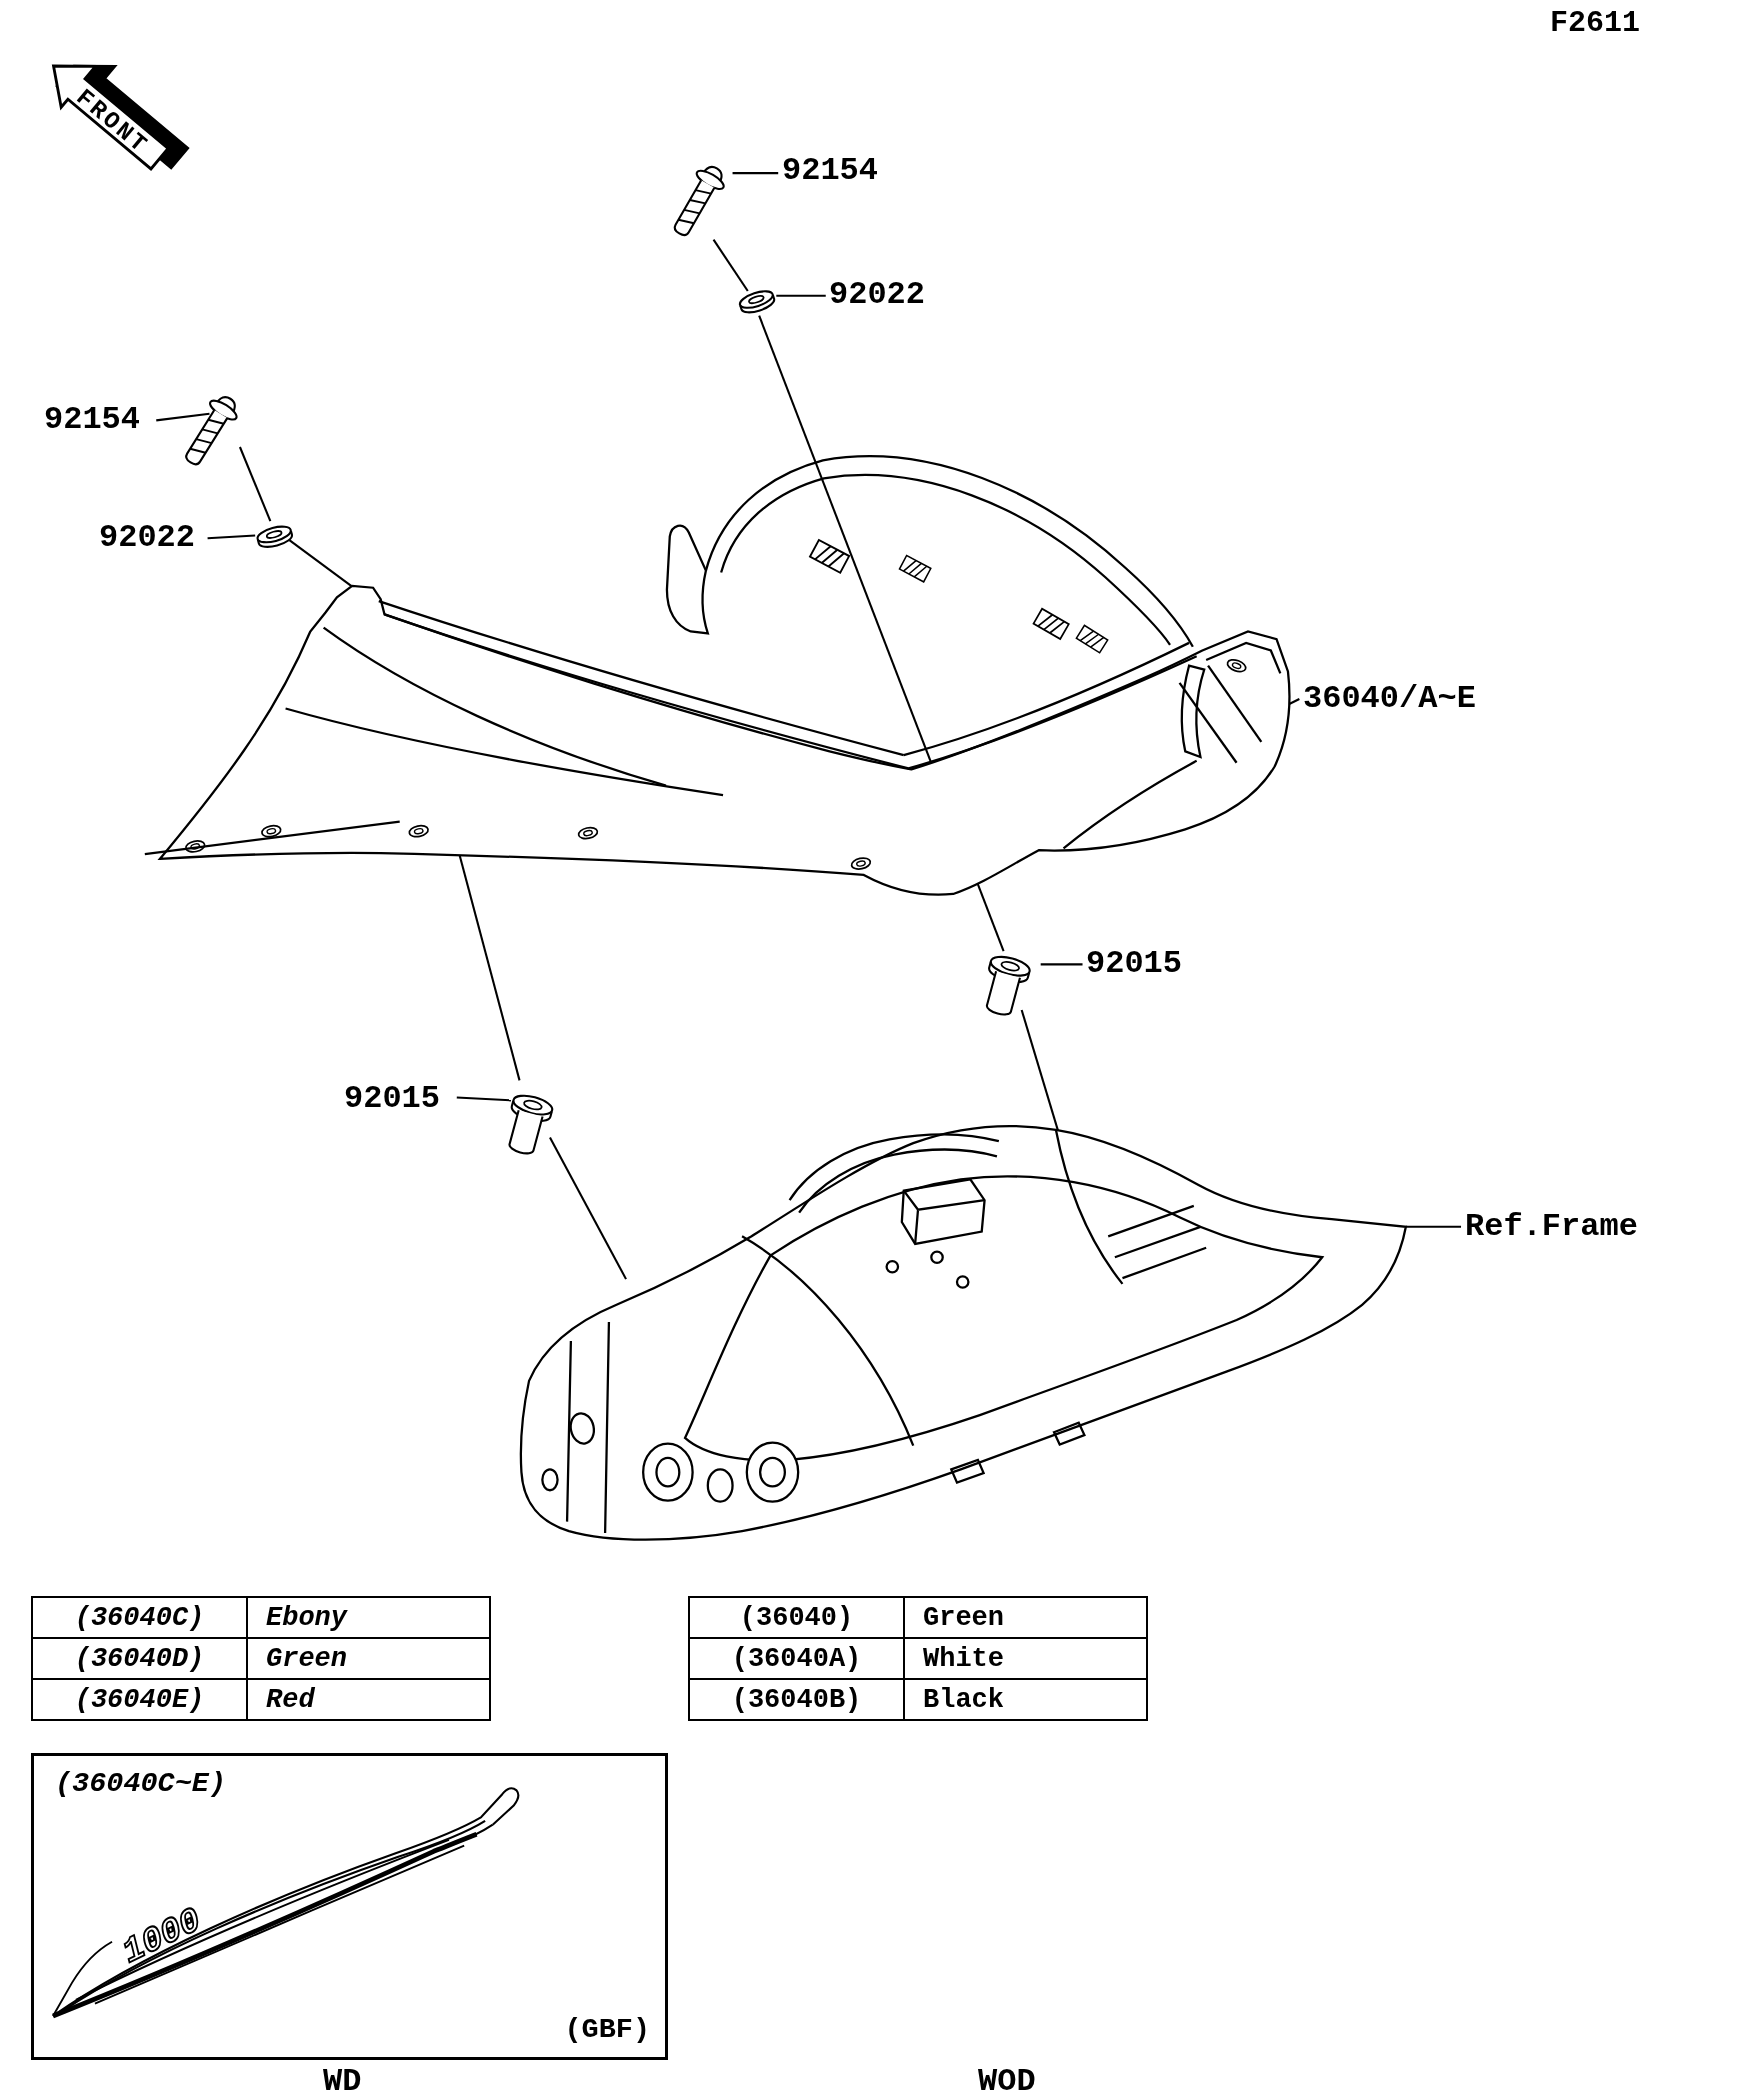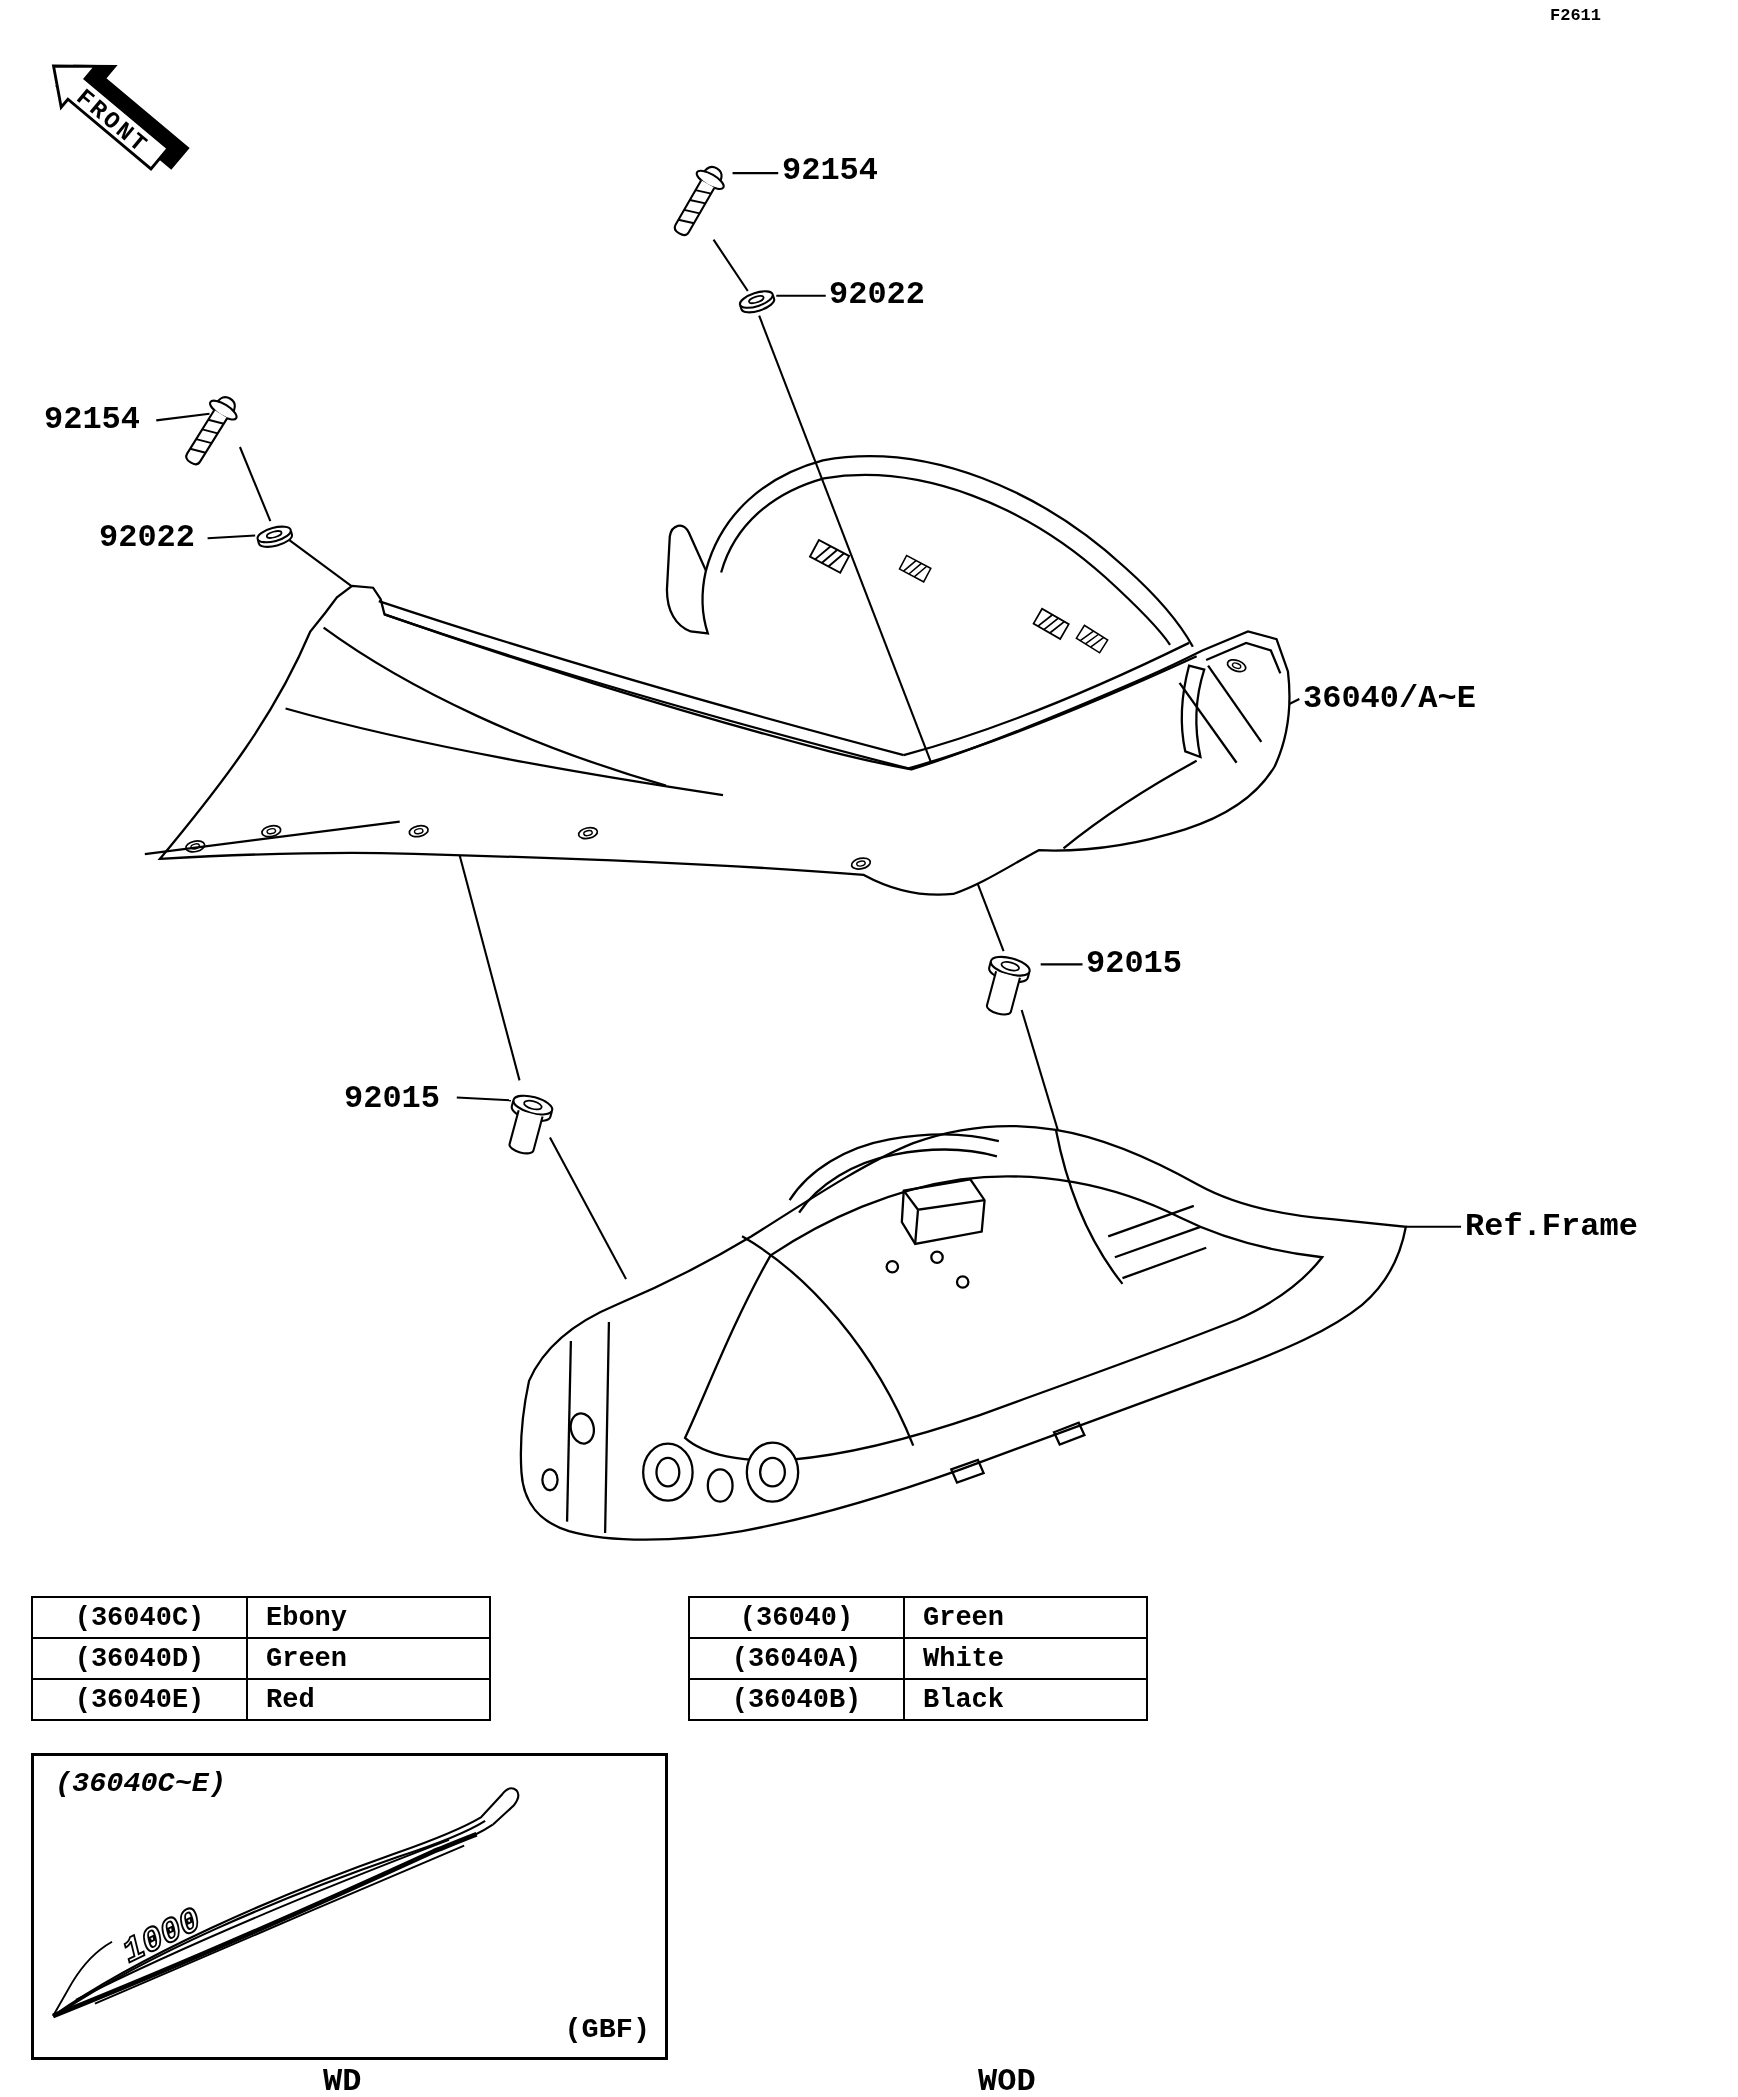--- a/index.html
+++ b/index.html
@@ -2,21 +2,21 @@
 <html style="font-size:15px"><head>
 <meta charset="utf-8">
 <style>
   html,body{margin:0;padding:0;background:#fff;}
   .page{position:relative;width:1739px;height:2097px;background:#fff;overflow:hidden;
         font-family:"Liberation Mono","DejaVu Sans Mono",monospace;color:#000;}
   svg{display:block;}
   #art{position:absolute;left:0;top:0;}
   .lbl{position:absolute;font-weight:bold;font-size:32px;line-height:34px;white-space:nowrap;
        font-family:"Liberation Mono","DejaVu Sans Mono",monospace;}
-  .fig-code{position:absolute;left:1550px;top:5.7px;font-weight:bold;font-size:17px;text-align:right;}
+  .fig-code{position:absolute;left:1550px;top:5.7px;font-weight:bold;font-size:30px;text-align:right;}
   .ctable{position:absolute;border-collapse:collapse;table-layout:fixed;}
   .ctable td{border:2.9px solid #000;height:39px;font-weight:bold;font-size:27px;
              font-family:"Liberation Mono","DejaVu Sans Mono",monospace;padding:0;}
   .ctable td.part{width:213px;text-align:center;}
   .ctable td.color{width:223px;padding-left:18px;}
   .vbox{position:absolute;width:631px;height:301px;border:3.8px solid #000;background:#fff;}
   .vbox .title{position:absolute;left:21px;top:11.4px;font-weight:bold;font-size:28.5px;font-style:italic;}
   .vbox .code{position:absolute;right:15px;bottom:11.4px;font-weight:bold;font-size:28.5px;}
   .caption{position:absolute;font-weight:bold;font-size:32px;}
 </style>
@@ -195,21 +195,21 @@
 
   <div class="lbl" style="left:782px;top:154px;">92154</div>
   <div class="lbl" style="left:829px;top:278px;">92022</div>
   <div class="lbl" style="left:44px;top:403px;">92154</div>
   <div class="lbl" style="left:99px;top:521px;">92022</div>
   <div class="lbl" style="left:1303px;top:682px;">36040/A~E</div>
   <div class="lbl" style="left:1086px;top:947px;">92015</div>
   <div class="lbl" style="left:344px;top:1082px;">92015</div>
   <div class="lbl" style="left:1465px;top:1210px;">Ref.Frame</div>
 
-  <table class="ctable" style="left:31px;top:1596px;">
+  <table class="ctable" style="left:31px;top:1596px;font-style:italic;">
     <tbody>
       <tr>
         <td class="part">(36040C)</td>
         <td class="color">Ebony</td>
       </tr>
       <tr>
         <td class="part">(36040D)</td>
         <td class="color">Green</td>
       </tr>
       <tr>

